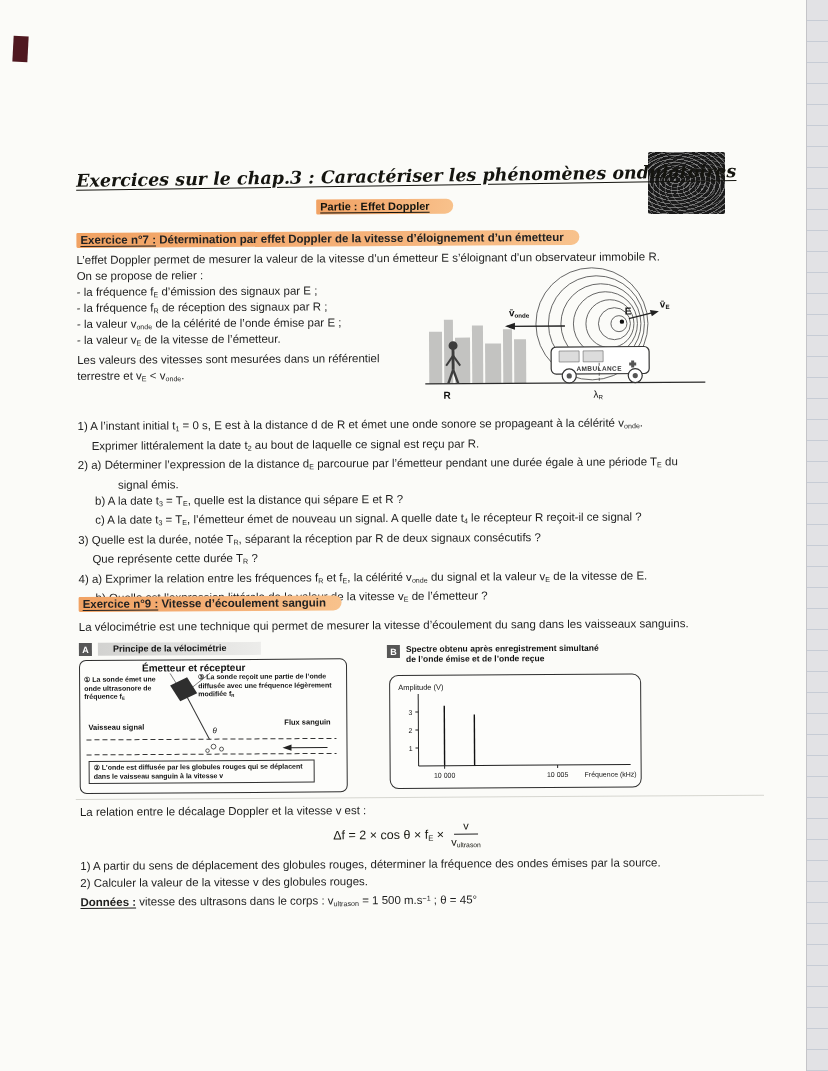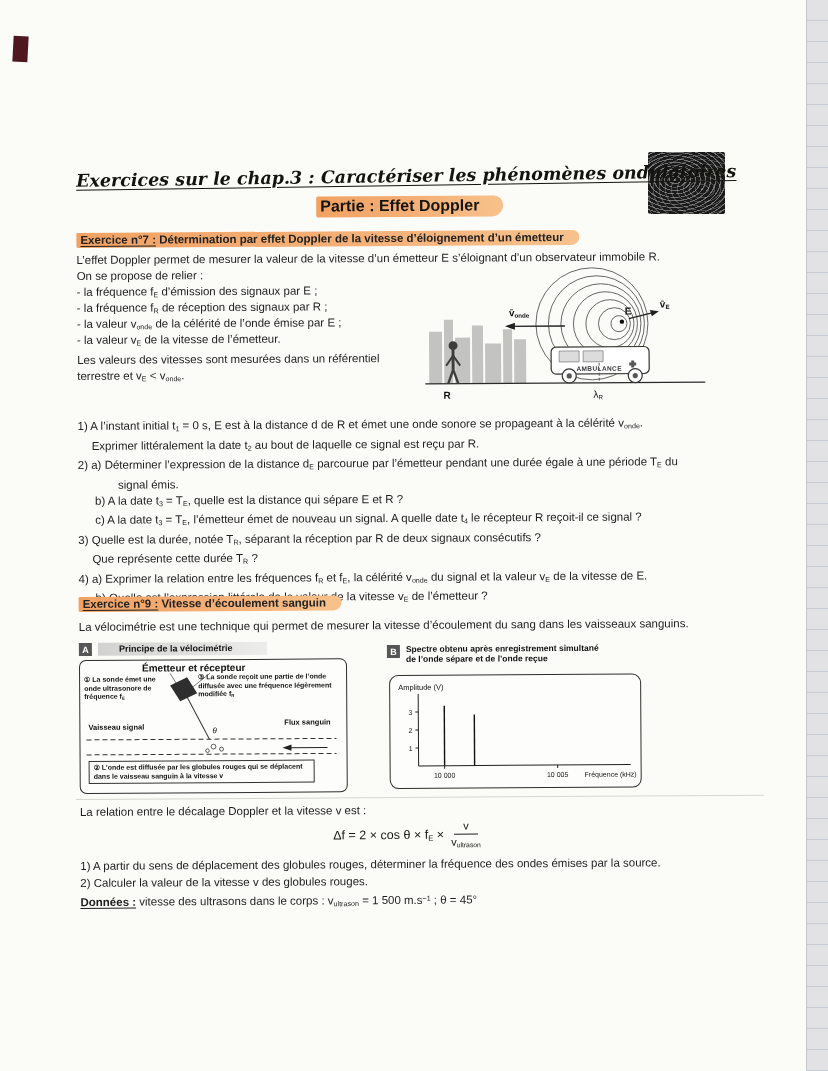--- a/index.html
+++ b/index.html
@@ -12,38 +12,38 @@
   .ul { text-decoration:underline; text-underline-offset:2px; }
   sub { font-size:.62em; vertical-align:-0.25em; }
   sup { font-size:.62em; vertical-align:0.45em; }
 
   .main-title { position:absolute; left:78px; top:166px; font-family:"DejaVu Serif", serif;
     font-style:italic; font-weight:700; font-size:17.5px; color:#14140f;
     text-decoration:underline; text-underline-offset:3px; transform:rotate(-0.5deg); }
   .subtitle-wrap { position:absolute; left:318px; top:196px; }
   .hl { background:linear-gradient(100deg,#f1a263 0%,#f5b077 55%,#f8c28c 100%);
     border-radius:2px 10px 12px 2px; padding:1px 24px 2px 4px; display:inline-block; }
-  .subtitle { font-size:16px; font-weight:bold; text-underline-offset:2px; color:#15150f; }
+  .subtitle { font-size:11px; font-weight:bold; text-decoration:underline; text-underline-offset:2px; color:#15150f; }
 
   .ex-header { position:absolute; font-size:11.5px; }
   .ex-header .hl { padding-right:16px; }
 
   .q-block { position:absolute; left:78px; width:720px; font-size:11.5px; line-height:15.8px; color:#1e1e1e; }
   .q-block > div { white-space:nowrap; }
   .pl14 { padding-left:14px; } .pl17 { padding-left:17px; } .pl40 { padding-left:40px; }
 
   
   .figure { position:absolute; left:424px; top:266px; width:286px; height:150px; }
   .figure .lab { position:absolute; font-size:10px; font-weight:bold; color:#111; white-space:nowrap; }
 
   
   .panel-header { display:flex; align-items:flex-start; gap:6px; }
   .panel-letter { width:13px; height:13px; background:#565656; color:#fff; font-size:9px; font-weight:bold;
     display:flex; align-items:center; justify-content:center; flex:0 0 13px; }
-  .panel-a-titlebar { background:linear-gradient(90deg,#d2d2d0,#ececea); padding:1px 34px 2px 21px;
+  .panel-a-titlebar { background:linear-gradient(90deg,#d2d2d0,#ececea); padding:1px 34px 2px 15px;
     font-size:9px; font-weight:bold; color:#111; }
   .panelB-title { font-size:8.5px; font-weight:bold; line-height:9.5px; color:#111; }
 
   .panelA { position:absolute; left:78px; top:641px; width:272px; height:152px; }
   .panelA-box { position:absolute; left:0; top:17px; width:268px; height:134px;
     border:1.2px solid #2e2e2e; border-radius:7px; background:#fdfdfb; }
   .panelA-box span, .panelA-box div.note2 { position:absolute; color:#111; }
   .pa-emitter { left:62px; top:2px; font-size:10px; font-weight:bold; }
   .pa-note1 { left:4px; top:15px; width:86px; font-size:7px; font-weight:bold; line-height:8.5px; }
   .pa-note3 { left:118px; top:13px; width:144px; font-size:7px; font-weight:bold; line-height:8.5px; }
@@ -213,21 +213,21 @@
         <span class="pa-theta">θ</span>
         <div class="note2">② L’onde est diffusée par les globules rouges qui se déplacent dans le vaisseau sanguin à la vitesse v</div>
       </div>
     </div>
 
     <div class="panelB">
       <div class="panel-header">
         <span class="panel-letter">B</span>
         <span class="panelB-title">
           <span style="display:block;">Spectre obtenu après enregistrement simultané</span>
-          <span style="display:block;">de l’onde sépare et de l’onde reçue</span>
+          <span style="display:block;">de l’onde émise et de l’onde reçue</span>
         </span>
       </div>
       <div class="panelB-box">
         <svg style="position:absolute; inset:0;" width="250" height="112" viewBox="0 0 250 112" font-family="Liberation Sans, sans-serif">
           <text x="8" y="14" font-size="7.5" fill="#111">Amplitude (V)</text>
           <line x1="28" y1="18" x2="28" y2="90" stroke="#222" stroke-width="1"></line>
           <line x1="28" y1="90" x2="240" y2="90" stroke="#222" stroke-width="1"></line>
           <line x1="25" y1="36" x2="28" y2="36" stroke="#222" stroke-width="1"></line>
           <line x1="25" y1="54" x2="28" y2="54" stroke="#222" stroke-width="1"></line>
           <line x1="25" y1="72" x2="28" y2="72" stroke="#222" stroke-width="1"></line>

